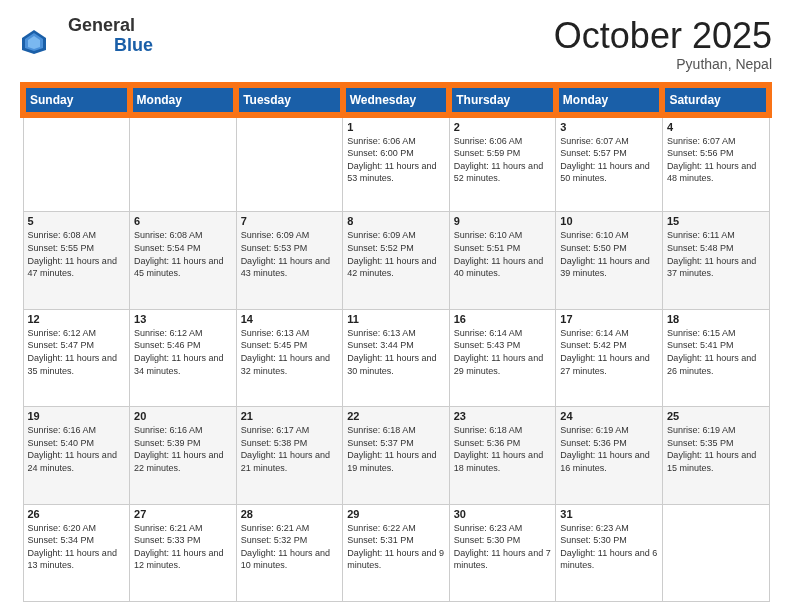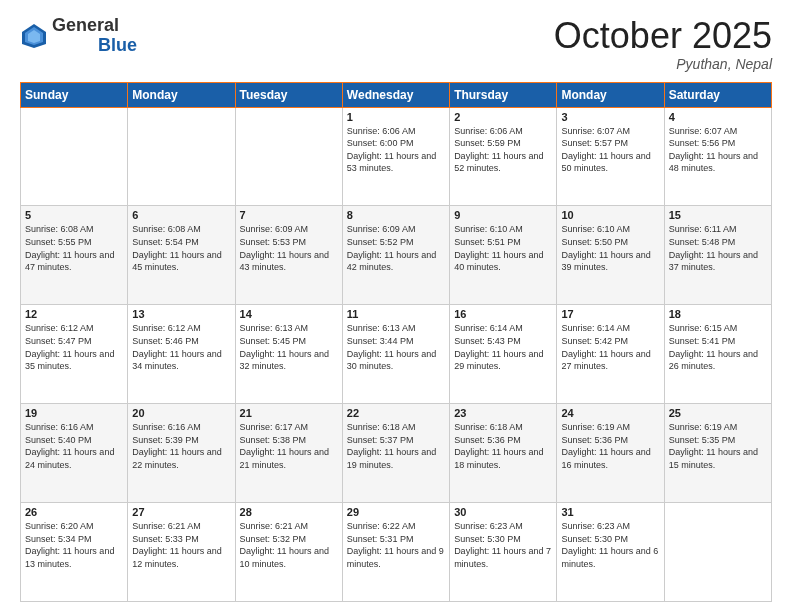--- a/index.html
+++ b/index.html
@@ -18,22 +18,22 @@
       flex-direction: column;
     }
     .header {
       display: flex;
       justify-content: space-between;
       align-items: flex-start;
       margin-bottom: 10px;
     }
     .logo {
       display: flex;
-      align-items: center;
-      gap: 4px;
+      align-items: flex-end;
+      gap: 20px;
     }
     .logo-text {
       font-size: 18px;
       font-weight: bold;
       line-height: 1.1;
     }
     .logo-general { color: #333; }
     .logo-blue { color: #1a5fa8; margin-left: 46px; }
     .logo-icon {
       width: 28px;
@@ -44,37 +44,36 @@
     }
     .month-title {
       font-size: 36px;
       font-weight: 400;
       color: #222;
       line-height: 1.1;
     }
     .location {
       font-size: 14px;
       color: #555;
-      font-style: italic;
     }
     .calendar {
       flex: 1;
       border: 1px solid #ccc;
       border-collapse: collapse;
       width: 100%;
       table-layout: fixed;
     }
     .calendar th {
       background-color: #1a5fa8;
       color: #fff;
       font-size: 12px;
       font-weight: bold;
       padding: 5px 4px;
       text-align: left;
-      border: 1px solid #f97316;
+      border: 6px solid #f97316;
     }
     .calendar td {
       vertical-align: top;
       border: 1px solid #ccc;
       padding: 3px 4px;
       font-size: 9.5px;
       color: #333;
       background: #fff;
       height: 84px;
     }

